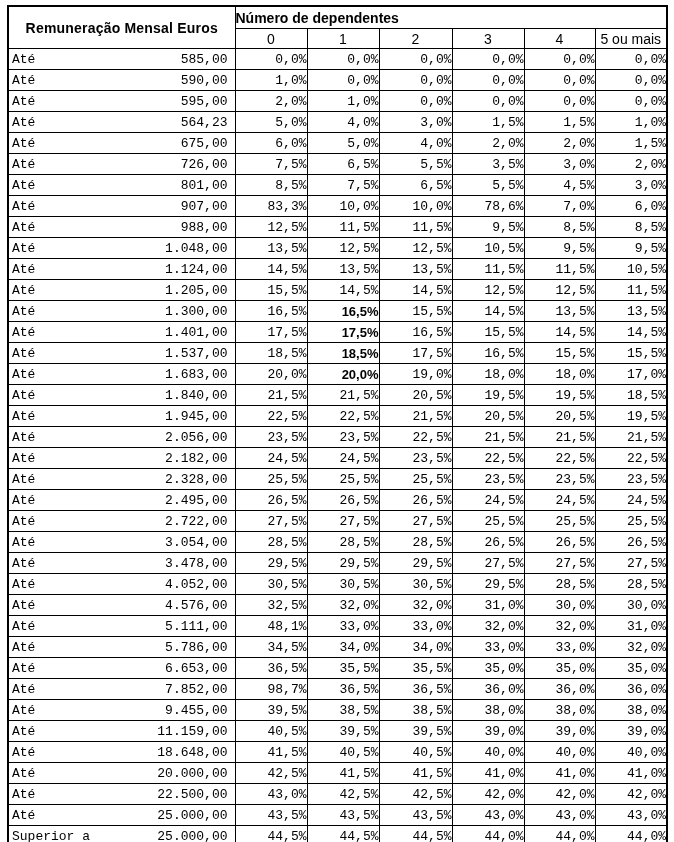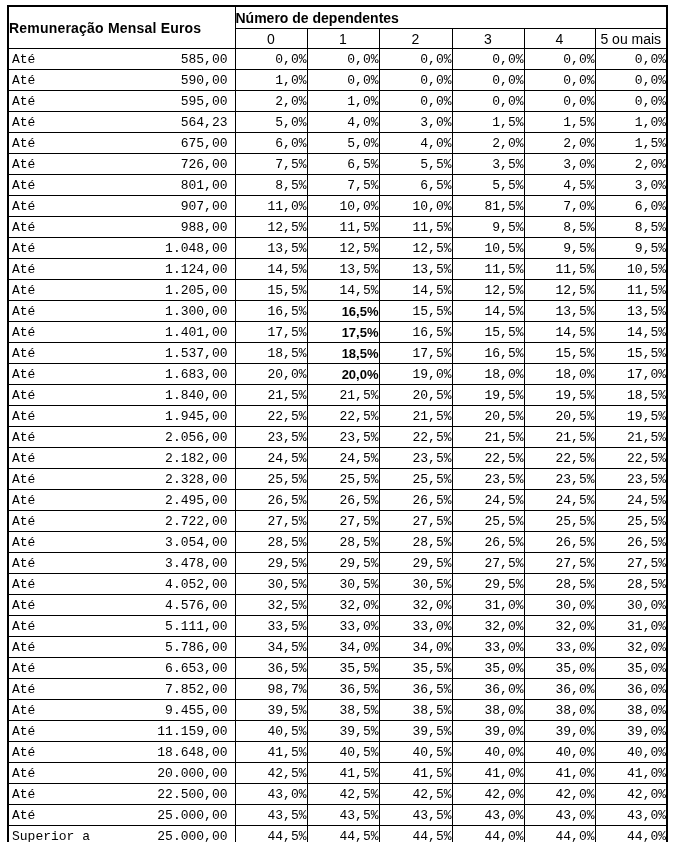--- a/index.html
+++ b/index.html
@@ -28,21 +28,21 @@
     border: 1px solid #000;
     padding: 0;
     overflow: hidden;
     white-space: nowrap;
   }
   
   th.col1-head {
     height: 40px;
     font-size: 14px;
     font-weight: bold;
-    text-align: left;
+    text-align: center;
     vertical-align: middle;
     letter-spacing: 0.2px;
   }
   th.group-head {
     height: 21px;
     font-size: 14px;
     font-weight: bold;
     text-align: left;
     vertical-align: middle;
   }
@@ -212,24 +212,24 @@
           <td class="rate-cell">4,5%</td>
           <td class="rate-cell">3,0%</td>
         </tr>
         <tr>
           <td class="threshold-cell">
             <div class="cellflex">
               <span>Até</span>
               <span>907,00</span>
             </div>
           </td>
-          <td class="rate-cell">11,0%</td>
+          <td class="rate-cell">83,3%</td>
           <td class="rate-cell">10,0%</td>
           <td class="rate-cell">10,0%</td>
-          <td class="rate-cell">81,5%</td>
+          <td class="rate-cell">78,6%</td>
           <td class="rate-cell">7,0%</td>
           <td class="rate-cell">6,0%</td>
         </tr>
         <tr>
           <td class="threshold-cell">
             <div class="cellflex">
               <span>Até</span>
               <span>988,00</span>
             </div>
           </td>
@@ -492,21 +492,21 @@
           <td class="rate-cell">30,0%</td>
           <td class="rate-cell">30,0%</td>
         </tr>
         <tr>
           <td class="threshold-cell">
             <div class="cellflex">
               <span>Até</span>
               <span>5.111,00</span>
             </div>
           </td>
-          <td class="rate-cell">33,5%</td>
+          <td class="rate-cell">48,1%</td>
           <td class="rate-cell">33,0%</td>
           <td class="rate-cell">33,0%</td>
           <td class="rate-cell">32,0%</td>
           <td class="rate-cell">32,0%</td>
           <td class="rate-cell">31,0%</td>
         </tr>
         <tr>
           <td class="threshold-cell">
             <div class="cellflex">
               <span>Até</span>

